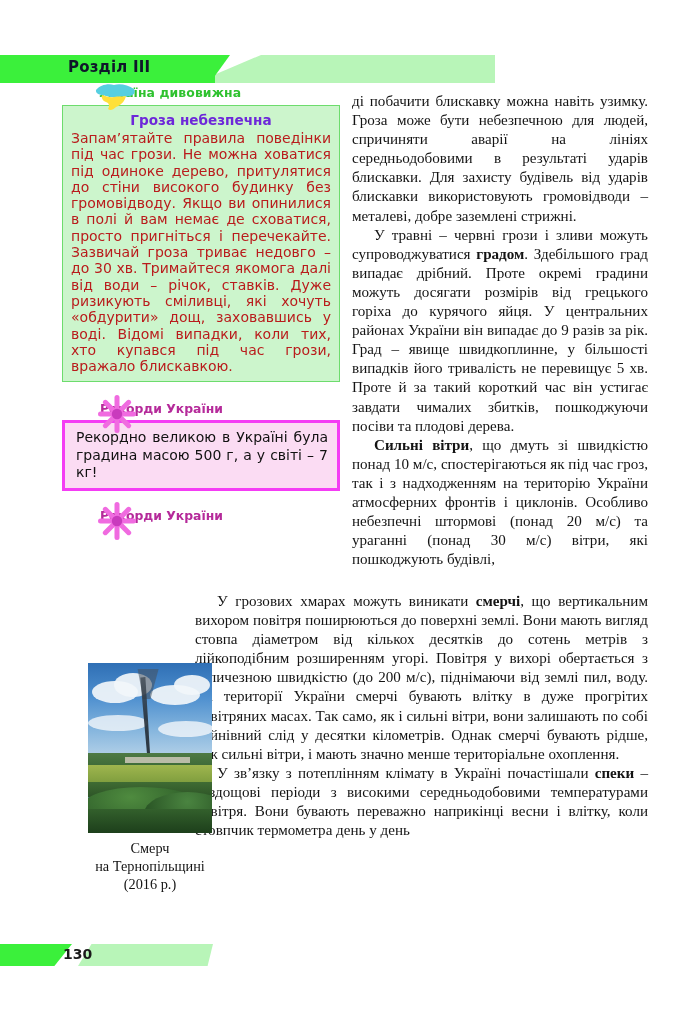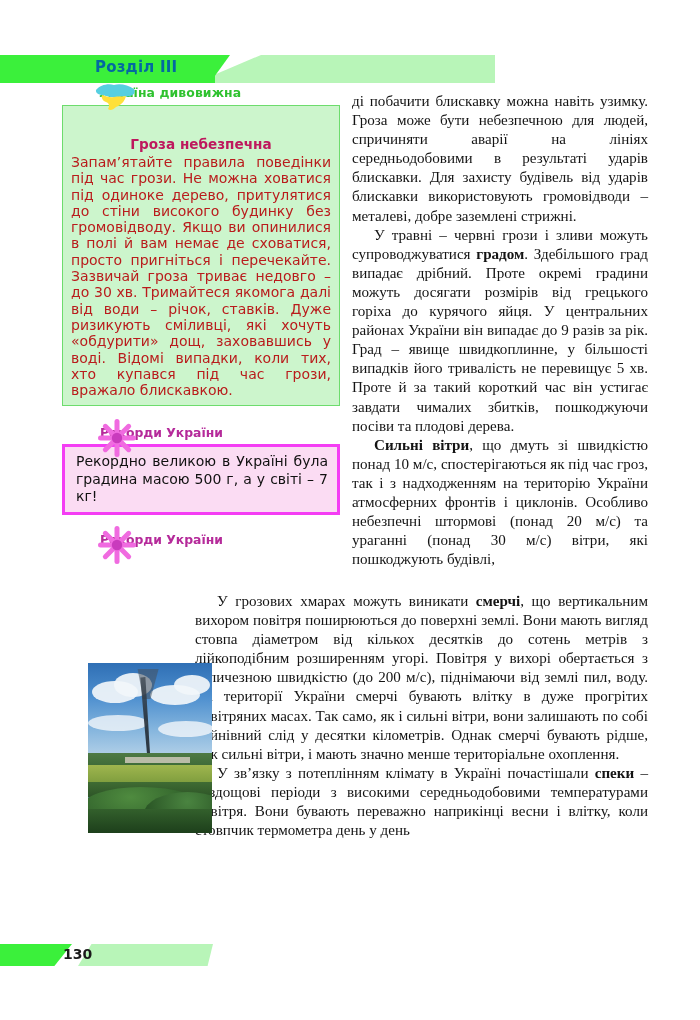--- a/index.html
+++ b/index.html
@@ -73,24 +73,23 @@
     background: #b8f5b8;
     clip-path: polygon(22% 0, 100% 0, 100% 100%, 0% 100%);
   }
   .runhead .label {
     position: absolute;
     left: 68px;
     top: 3px;
     font-family: "DejaVu Sans", sans-serif;
     font-weight: bold;
     font-size: 15px;
-    color: #0369a1;
+    color: #0f172a;
     letter-spacing: 0.2px;
     z-index: 5;
-    margin-left: 27px;
   }
 
   
   .col-left {
     position: absolute;
     left: 62px;
     top: 84px;
     width: 278px;
   }
   .col-right {
@@ -153,24 +152,23 @@
     border: 1.5px solid #6ddc6d;
     background: #ccf5cc;
     padding: 6px 8px 7px 8px;
     box-sizing: border-box;
     width: 278px;
   }
   .box-green .inner-head {
     font-family: "DejaVu Sans", sans-serif;
     font-weight: bold;
     font-size: 13.6px;
-    color: #be185d;
+    color: #6d28d9;
     text-align: center;
     margin-bottom: 2px;
-    margin-top: 24px;
   }
   .box-green .inner-text {
     font-family: "DejaVu Sans", sans-serif;
     font-size: 14px;
     line-height: 16.3px;
     color: #b91c1c;
     text-align: justify;
     text-justify: inter-word;
   }
 
@@ -427,20 +425,25 @@
       <div class="funnel2"></div>
       <div class="funnel"></div>
       <div class="ridge"></div>
       <div class="village"></div>
       <div class="field1"></div>
       <div class="field2"></div>
       <div class="bush"></div>
       <div class="bush2"></div>
       <div class="grass"></div>
     </div>
+    <div class="caption">
+      <div>Смерч</div>
+      <div>на Тернопільщині</div>
+      <div>(2016 р.)</div>
+    </div>
   </div>
 
   <div class="folio">
     <div class="pale"></div>
     <div class="solid"></div>
     <div class="wedge"></div>
     <div class="num">130</div>
   </div>
 
 </div>

